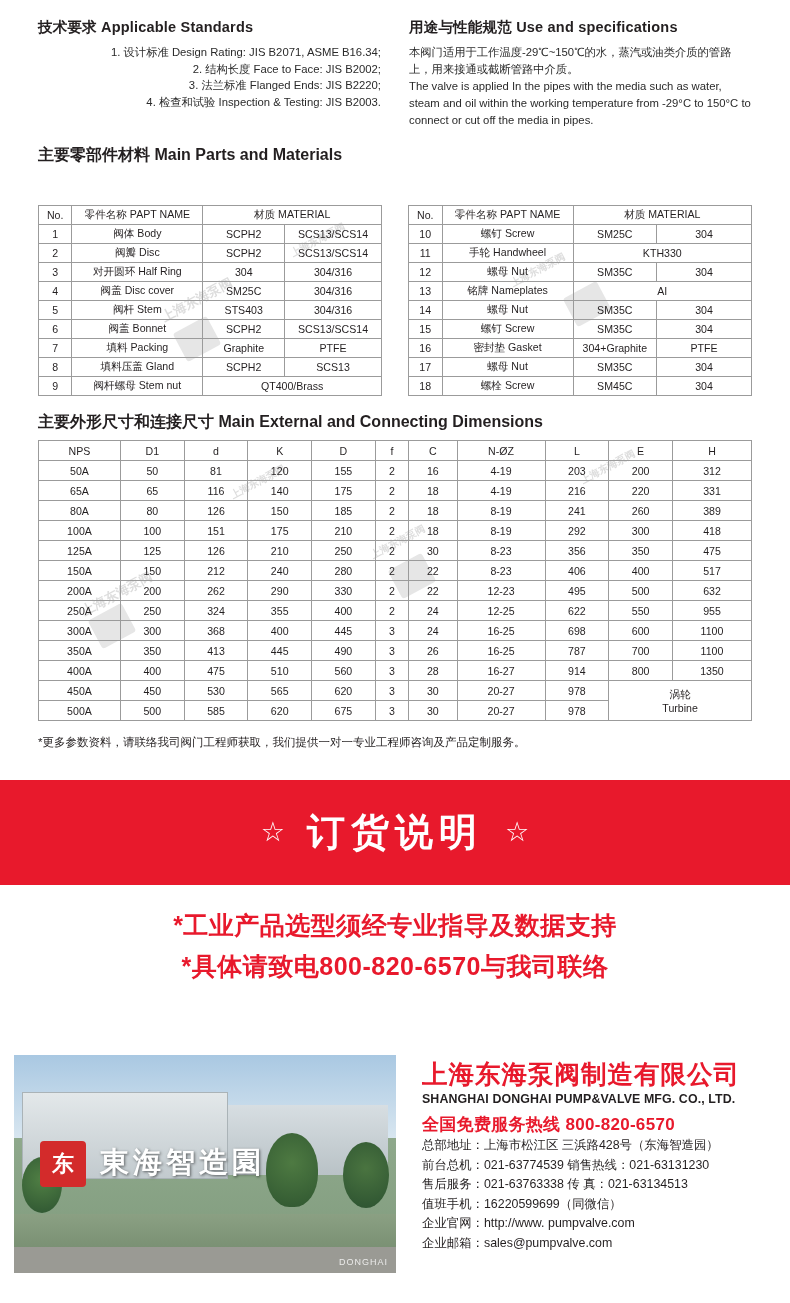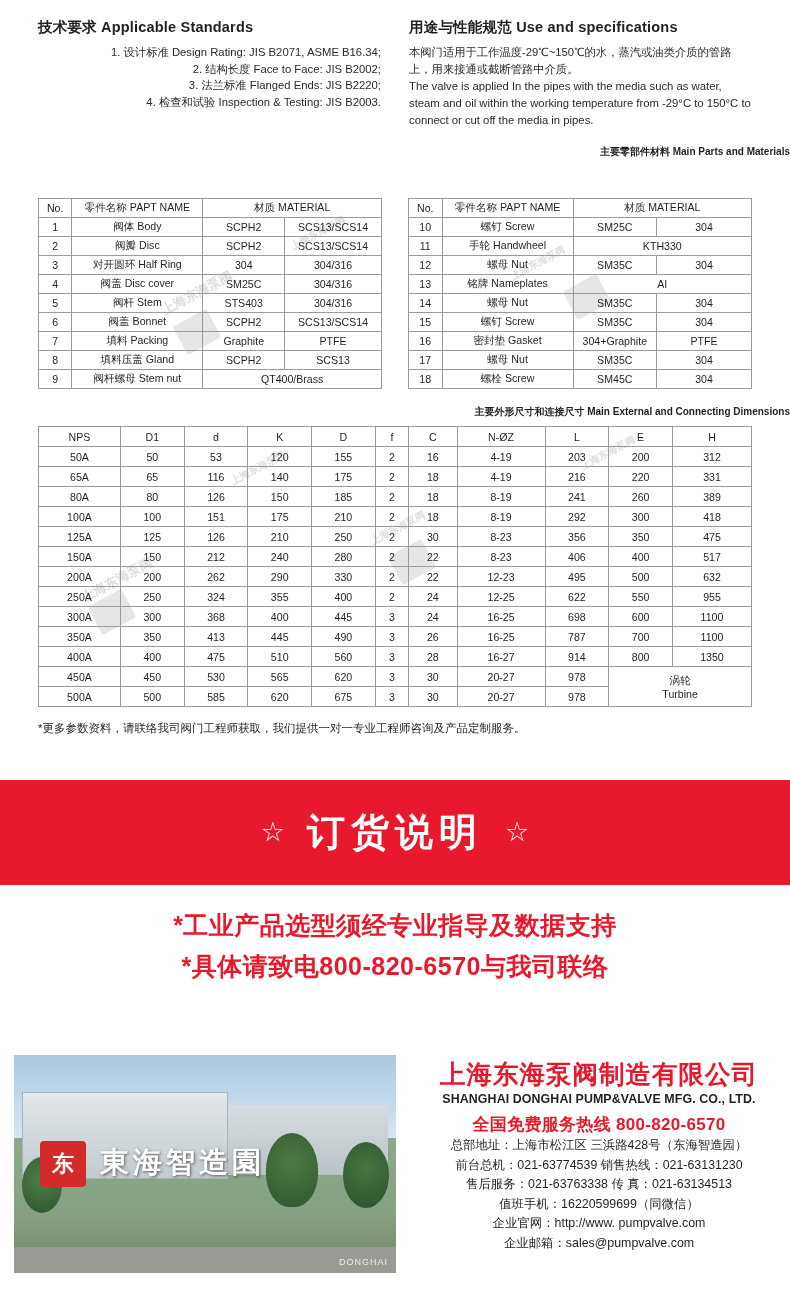--- a/index.html
+++ b/index.html
@@ -34,24 +34,23 @@
     text-align: right;
   }
   .spec-para {
     font-size: 11.3px;
     line-height: 17px;
     color: #2a2a2a;
   }
 
   
   .sec-head {
-    font-size: 10px;
+    font-size: 16px;
     font-weight: bold;
     margin: 16px 0 7px 38px;
-    text-align: right;
   }
 
   
   .parts-wrap {
     margin: 0 38px;
     display: flex;
     gap: 26px;
     position: relative;
   }
   table.grid {
@@ -216,21 +215,20 @@
   }
   .photo-wm {
     position:absolute; right: 8px; bottom: 6px;
     color: rgba(255,255,255,.8); font-size: 9px; letter-spacing:1px;
   }
 
   .company {
     padding-left: 26px;
     padding-top: 4px;
     flex: 1 1 auto;
-    text-align: center;
   }
   .cn-name {
     color: #e8192c;
     font-size: 25.5px;
     font-weight: bold;
     letter-spacing: 1px;
     line-height: 30px;
   }
   .en-name {
     font-size: 12.4px;
@@ -439,21 +437,21 @@
             <th>N-ØZ</th>
             <th>L</th>
             <th>E</th>
             <th>H</th>
           </tr>
         </thead>
       <tbody id="dims-body">
           <tr>
             <td>50A</td>
             <td>50</td>
-            <td>53</td>
+            <td>81</td>
             <td>120</td>
             <td>155</td>
             <td>2</td>
             <td>16</td>
             <td>4-19</td>
             <td>203</td>
             <td>200</td>
             <td>312</td>
           </tr>
           <tr>

